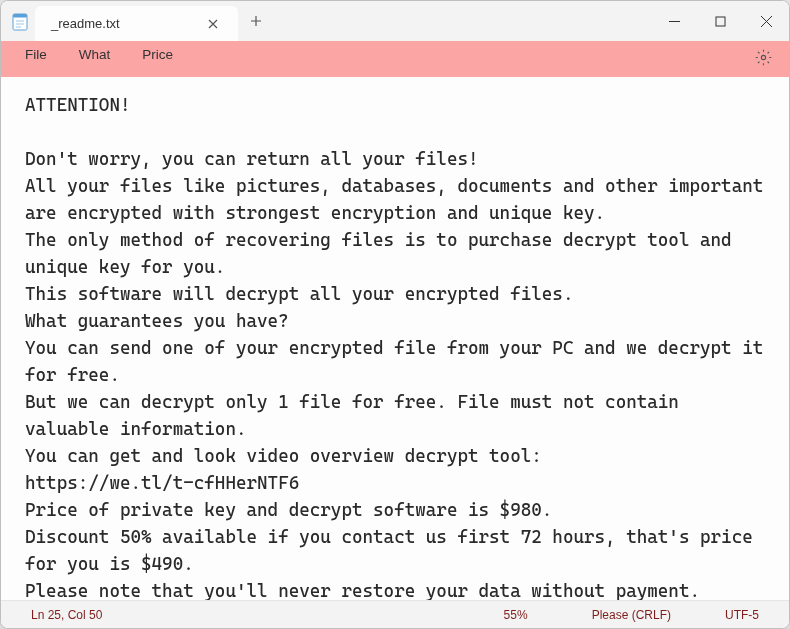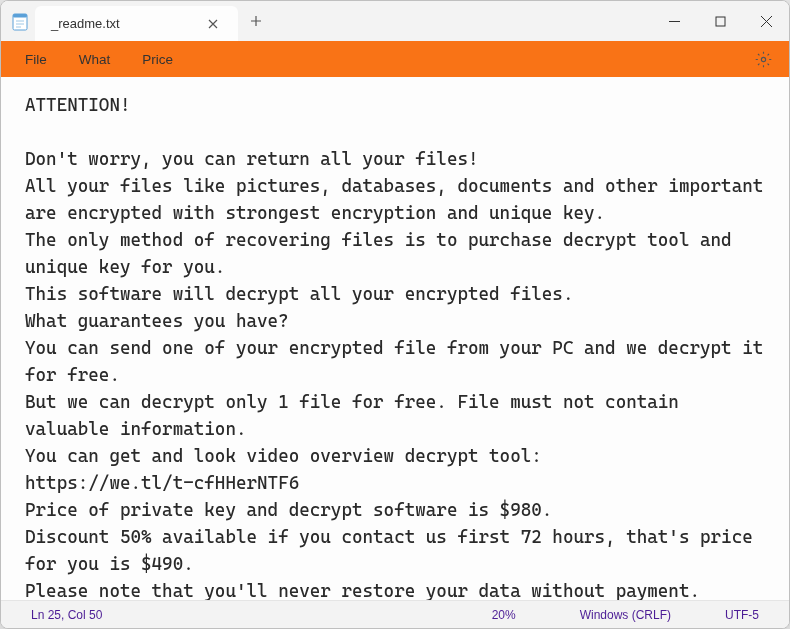--- a/index.html
+++ b/index.html
@@ -77,24 +77,23 @@
       width: 46px;
       height: 40px;
       display: flex;
       align-items: center;
       justify-content: center;
       color: #333;
       cursor: pointer;
     }
     .menubar {
       display: flex;
-      align-items: center;
       height: 36px;
       padding: 0 10px;
-      background: #f97316;
+      background: #fca5a5;
       gap: 4px;
     }
     .menu-item {
       padding: 6px 14px;
       font-size: 13.5px;
       color: #333;
       border-radius: 4px;
       cursor: pointer;
     }
     .menu-spacer { flex: 1; }
@@ -126,21 +125,21 @@
       background: #000;
       vertical-align: text-bottom;
       margin-bottom: -1px;
     }
     .statusbar {
       display: flex;
       align-items: center;
       height: 28px;
       background: #f3f3f3;
       font-size: 12px;
-      color: #4c1d95;
+      color: #7f1d1d;
       padding: 0 18px;
       border-top: 1px solid #e5e5e5;
     }
     .status-cell { padding: 0 12px; }
     .status-spacer { flex: 1; }
   </style>
 </head>
 <body>
 
 <div class="window">
@@ -225,20 +224,20 @@
 
 Reserve e-mail address to contact us:
 datarestorehelp@airmail.cc
 
 Your personal ID:
 0814JOsiem2MbmiaUDNk7HidLSIVH9qnv3nwKLkJT8BPxzXnO<span class="cursor-mark"></span></div>
 
   <div class="statusbar">
     <div class="status-cell">Ln 25, Col 50</div>
     <div class="status-spacer"></div>
-    <div class="status-cell">20%</div>
+    <div class="status-cell">55%</div>
     <div class="status-cell" style="width:40px"></div>
-    <div class="status-cell">Windows (CRLF)</div>
+    <div class="status-cell">Please (CRLF)</div>
     <div class="status-cell" style="width:30px"></div>
     <div class="status-cell">UTF-5</div>
   </div>
 
 </div>
 
 </body></html>

